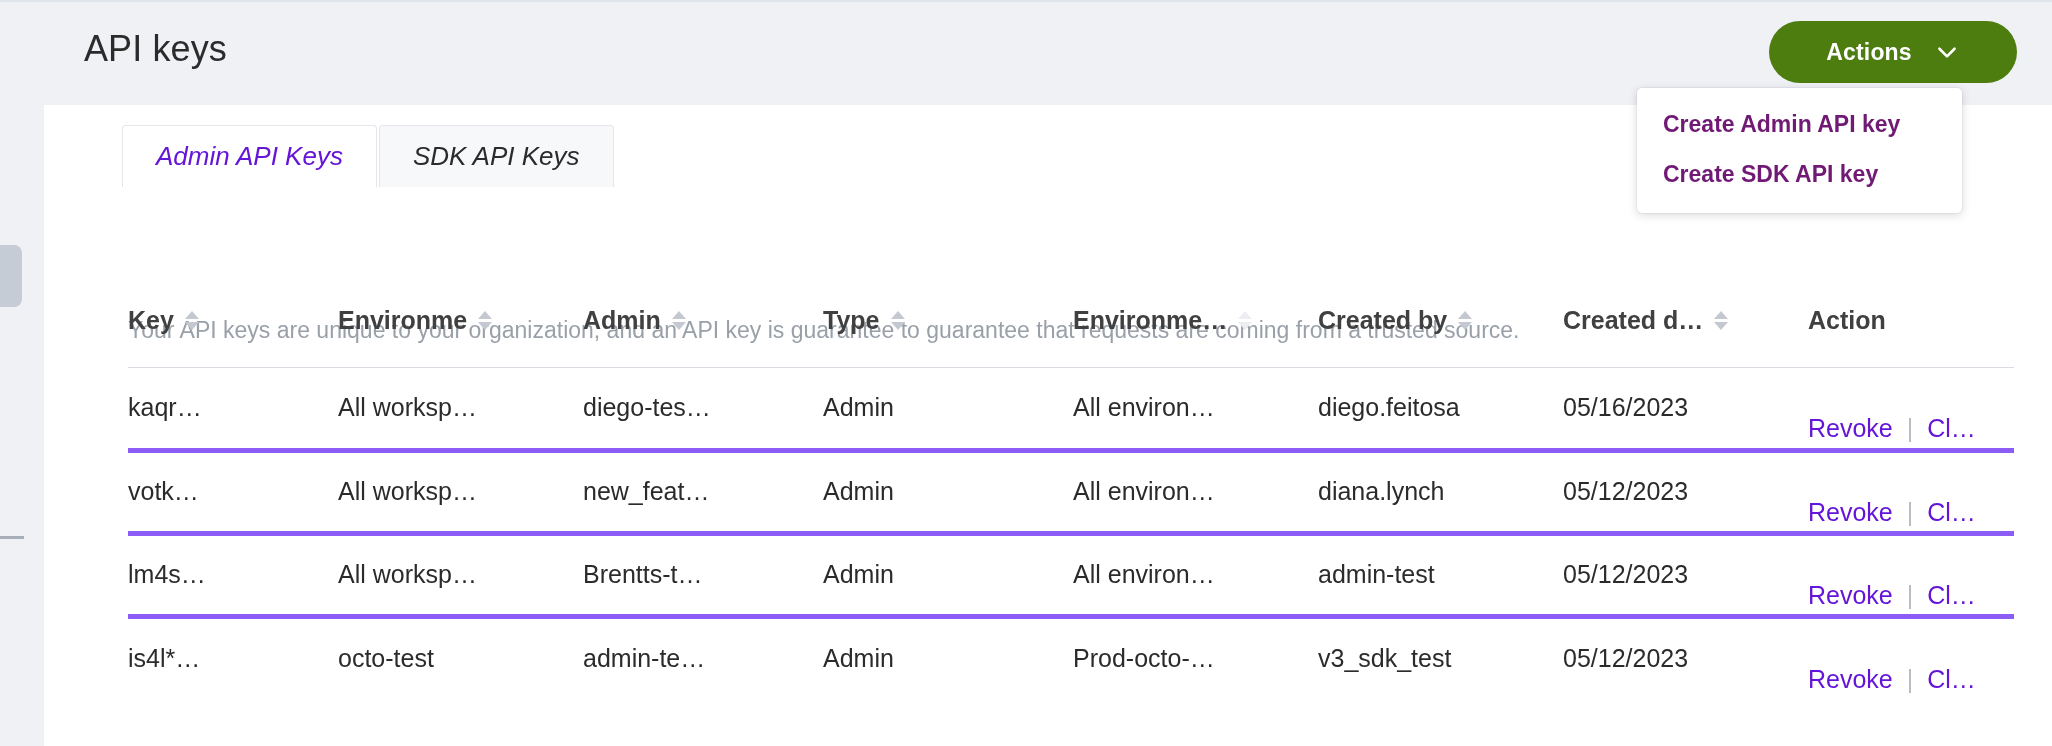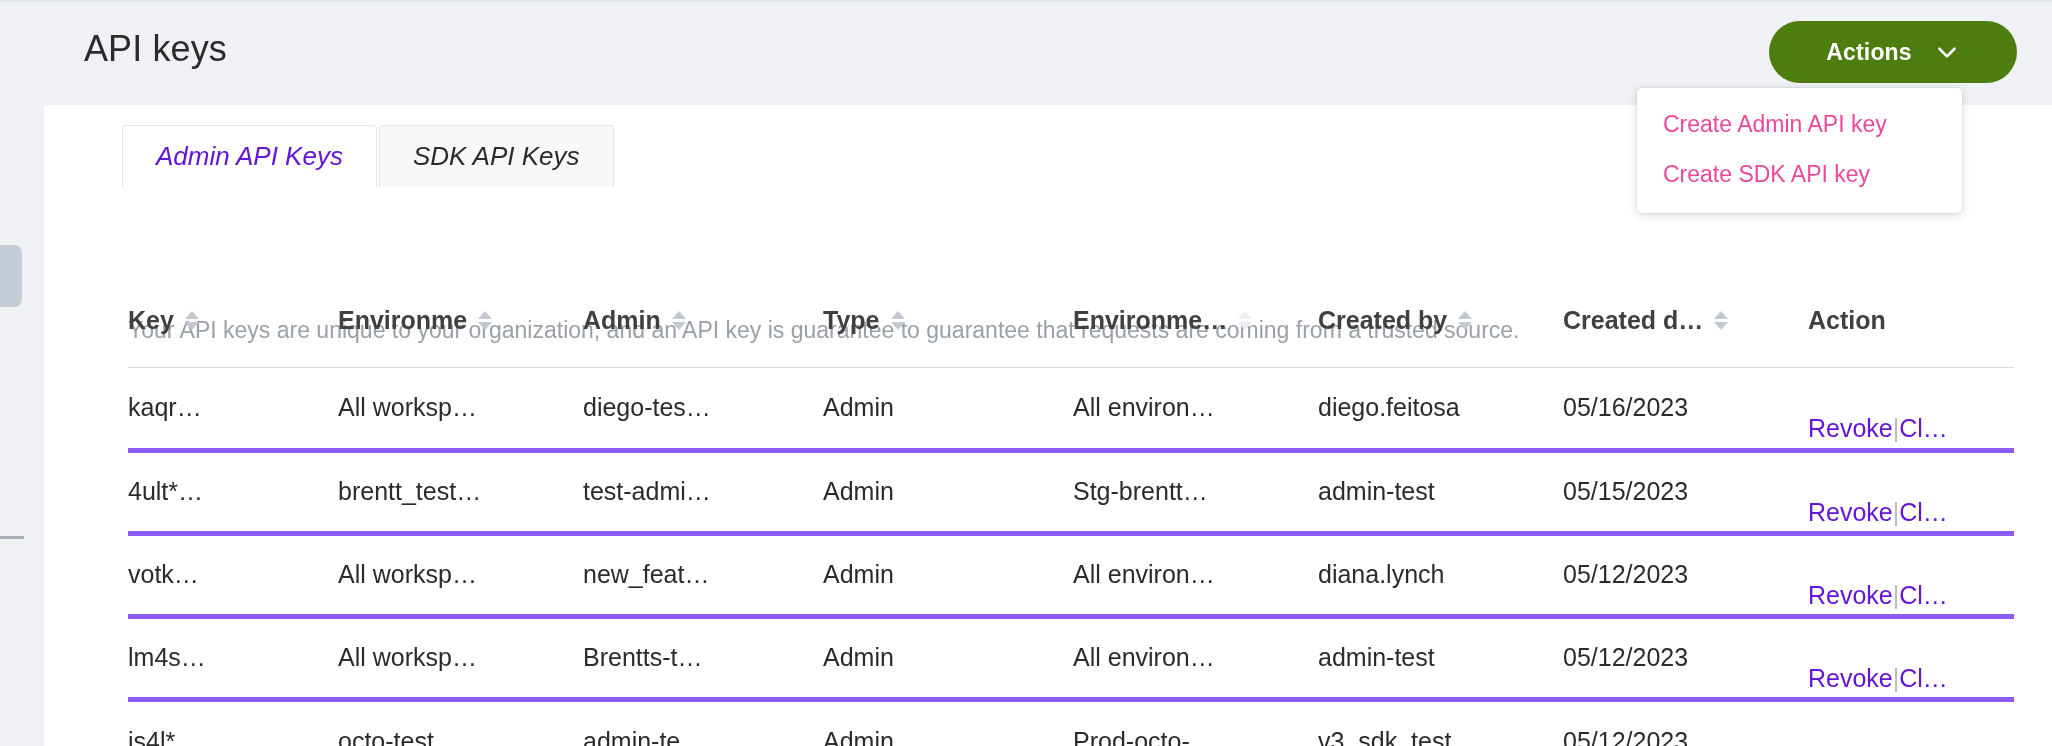--- a/index.html
+++ b/index.html
@@ -117,24 +117,25 @@
     width: 325px;
     background: #ffffff;
     border-radius: 5px;
     box-shadow: 0 2px 10px rgba(20,20,40,0.16), 0 0 0 1px rgba(20,20,40,0.04);
     padding: 12px 0 14px 0;
     z-index: 40;
   }
   .dropdown-item {
     padding: 11px 26px;
     font-size: 23px;
-    color: #ec4899;
+    color: #701a75;
     line-height: 1.2;
     white-space: nowrap;
     cursor: pointer;
+    font-weight: bold;
   }
 
   
   .card {
     position: absolute;
     top: 105px;
     left: 44px;
     width: 2008px;
     height: 641px;
     background: #ffffff;
@@ -240,21 +241,21 @@
     font-size: 25px;
     color: #2b2b2b;
     border-bottom: 5px solid #8b5cf6;
     white-space: nowrap;
   }
   .tbl tbody tr:last-child td { border-bottom: none; }
 
   .action-cell {
     display: flex;
     align-items: flex-end;
-    gap: 0;
+    gap: 14px;
     color: #6415d8;
     font-size: 25px;
     margin-top: 42px;
   }
   .action-link {
     color: #6415d8;
     cursor: pointer;
     text-decoration: none;
   }
   .action-sep {
@@ -411,36 +412,20 @@
             <td>05/16/2023</td>
             <td>
               <span class="action-cell">
                 <a class="action-link">Revoke</a>
                 <span class="action-sep">|</span>
                 <a class="action-link">Cl…</a>
               </span>
             </td>
           </tr>
 
-          <tr>
-            <td>4ult*…</td>
-            <td>brentt_test…</td>
-            <td>test-admi…</td>
-            <td>Admin</td>
-            <td>Stg-brentt…</td>
-            <td>admin-test</td>
-            <td>05/15/2023</td>
-            <td>
-              <span class="action-cell">
-                <a class="action-link">Revoke</a>
-                <span class="action-sep">|</span>
-                <a class="action-link">Cl…</a>
-              </span>
-            </td>
-          </tr>
 
           <tr>
             <td>votk…</td>
             <td>All worksp…</td>
             <td>new_feat…</td>
             <td>Admin</td>
             <td>All environ…</td>
             <td>diana.lynch</td>
             <td>05/12/2023</td>
             <td>

